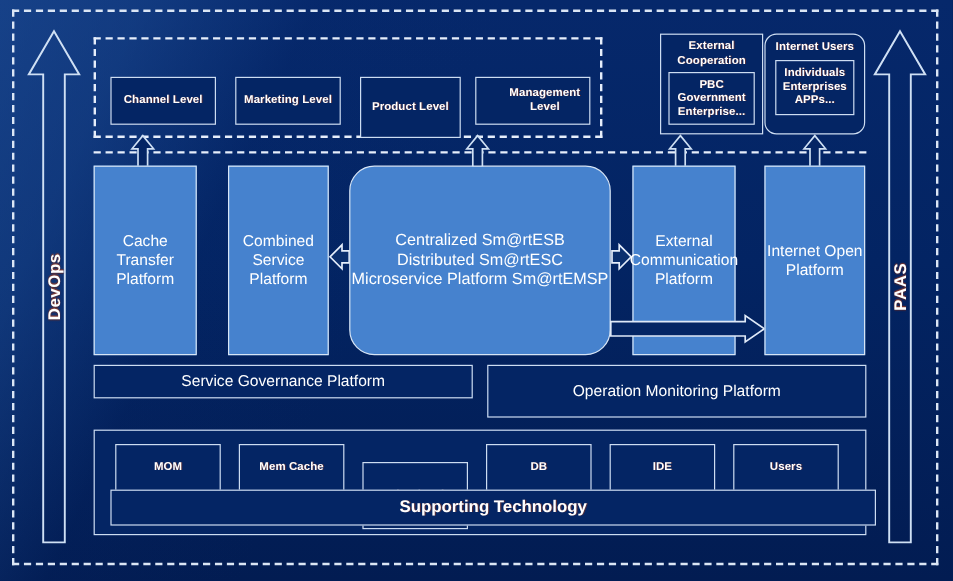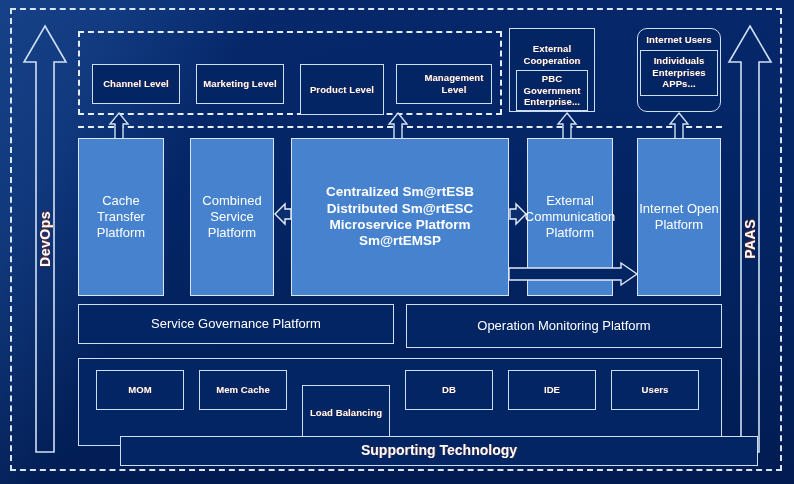--- a/index.html
+++ b/index.html
@@ -57,21 +57,21 @@
     color:#ffffff;
   }
   .outline-dashed{
     position:absolute;box-sizing:border-box;
     border:2px dashed #e6eefb;
   }
 
   .t-small{font-size:9.5px;font-weight:bold;letter-spacing:.1px;
     text-shadow:0.8px 0 0 rgba(150,55,25,0.55);}
   .t-plat{font-size:13px;font-weight:normal;}
-  .t-center{font-size:13.5px;font-weight:bold;}
+  .t-center{font-size:13.5px;font-weight:normal;border-radius:21px;}
   .t-band{font-size:13px;font-weight:normal;}
   .t-support{font-size:14px;font-weight:bold;
     text-shadow:1px 0 0 rgba(150,55,25,0.55);}
 
   .arrow-up{position:absolute;}
   .arrow-h{position:absolute;}
   svg{overflow:visible;}
 </style>
 </head>
 <body>
@@ -106,28 +106,28 @@
   <div class="box box-dark t-small" style="left:196px;top:64px;width:88px;height:40px;">
     <span>Marketing Level</span>
   </div>
   <div class="box box-dark t-small" style="left:300px;top:64px;width:84px;height:51px;">
     <span>Product Level</span>
   </div>
   <div class="box box-dark t-small" style="left:396px;top:64px;width:96px;height:40px;padding-left:20px;">
     <span>Management Level</span>
   </div>
 
-  <div class="box box-dark" style="left:509px;top:28px;width:86px;height:84px;flex-direction:column;justify-content:flex-start;padding-top:14px;">
+  <div class="box box-dark" style="left:550px;top:28px;width:86px;height:84px;flex-direction:column;justify-content:flex-start;padding-top:4px;">
     <span class="t-small" style="display:block;width:100%;">External Cooperation</span>
     <span class="box box-dark t-small" style="position:static;margin-top:4px;width:72px;height:44px;">PBC Government Enterprise...</span>
   </div>
 
   <div class="box box-dark" style="left:637px;top:28px;width:84px;height:84px;flex-direction:column;justify-content:flex-start;padding-top:5px;border-radius:10px;">
     <span class="t-small" style="display:block;width:100%;">Internet Users</span>
-    <span class="box box-dark t-small" style="position:static;margin-top:4px;width:78px;height:46px;">Individuals Enterprises APPs...</span>
+    <span class="box box-dark t-small" style="position:static;margin-top:4px;width:66px;height:46px;">Individuals Enterprises APPs...</span>
   </div>
 
   <div class="outline-dashed" style="left:78px;top:126px;width:644px;height:0;border-width:0;border-top:2px dashed #e6eefb;"></div>
 
   <div class="arrow-up" style="left:108px;top:112px;width:22px;height:28px;">
     <svg width="22" height="28" viewBox="0 0 22 28">
         <polygon points="11,1 20,12 15,12 15,27 7,27 7,12 2,12" fill="#042564" stroke="#cfe0f4" stroke-width="1.4"></polygon>
       </svg>
   </div>
   <div class="arrow-up" style="left:387px;top:112px;width:22px;height:28px;">
@@ -179,21 +179,21 @@
   <div class="arrow-h" style="left:509px;top:262px;width:130px;height:26px;">
     <svg width="130" height="26" viewBox="0 0 130 26">
       <polygon points="0,6 112,6 112,1 128,12 112,23 112,18 0,18" fill="#042564" stroke="#dfe9f8" stroke-width="1.4"></polygon>
     </svg>
   </div>
 
   <div class="box box-light t-plat" style="left:637px;top:138px;width:84px;height:158px;">
     <span>Internet Open Platform</span>
   </div>
 
-  <div class="box box-dark t-band" style="left:78px;top:304px;width:316px;height:40px;">
+  <div class="box box-dark t-band" style="left:78px;top:304px;width:316px;height:28px;">
     <span>Service Governance Platform</span>
   </div>
   <div class="box box-dark t-band" style="left:406px;top:304px;width:316px;height:44px;">
     <span>Operation Monitoring Platform</span>
   </div>
 
   <div class="box box-dark" style="left:78px;top:358px;width:644px;height:88px;"></div>
 
   <div class="box box-dark t-small" style="left:96px;top:370px;width:88px;height:40px;">
     <span>MOM</span>
@@ -207,17 +207,17 @@
   <div class="box box-dark t-small" style="left:405px;top:370px;width:88px;height:40px;">
     <span>DB</span>
   </div>
   <div class="box box-dark t-small" style="left:508px;top:370px;width:88px;height:40px;">
     <span>IDE</span>
   </div>
   <div class="box box-dark t-small" style="left:611px;top:370px;width:88px;height:40px;">
     <span>Users</span>
   </div>
 
-  <div class="box box-dark t-support" style="left:92px;top:436px;width:638px;height:30px;margin-left:28px;">
+  <div class="box box-dark t-support" style="left:92px;top:408px;width:638px;height:30px;">
     <span>Supporting Technology</span>
   </div>
 
 </div>
 
 </body></html>

